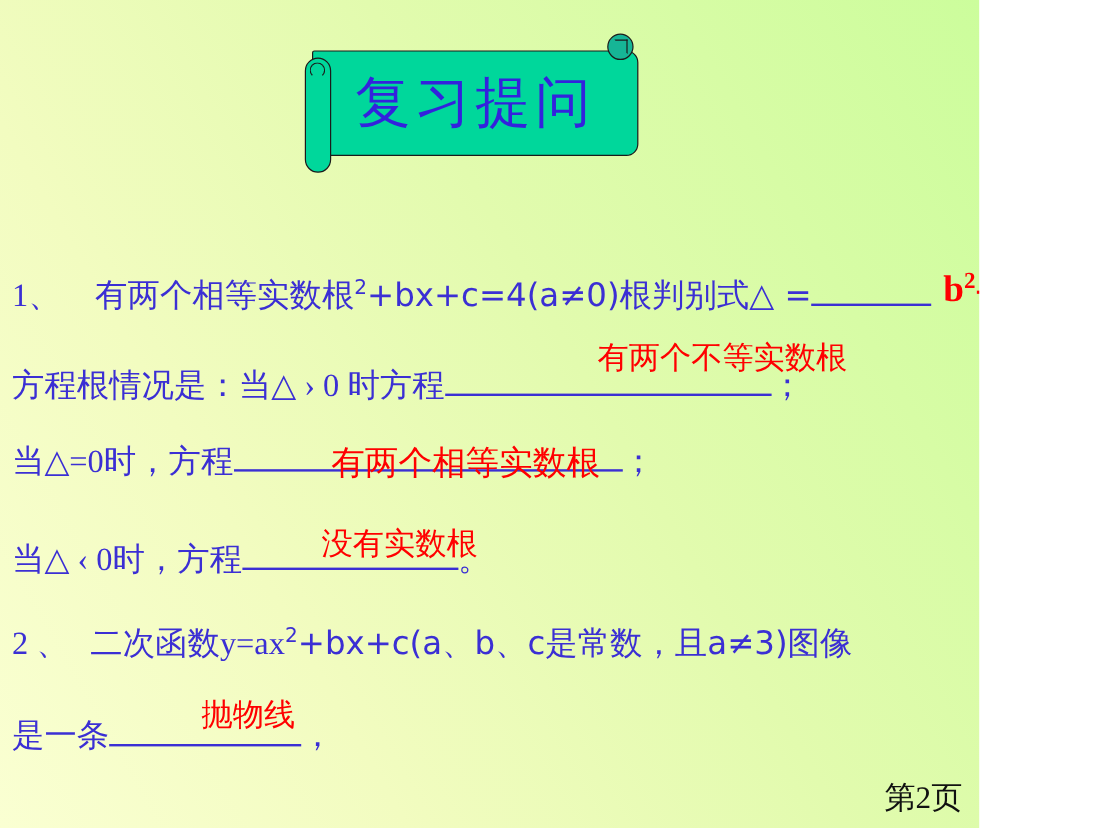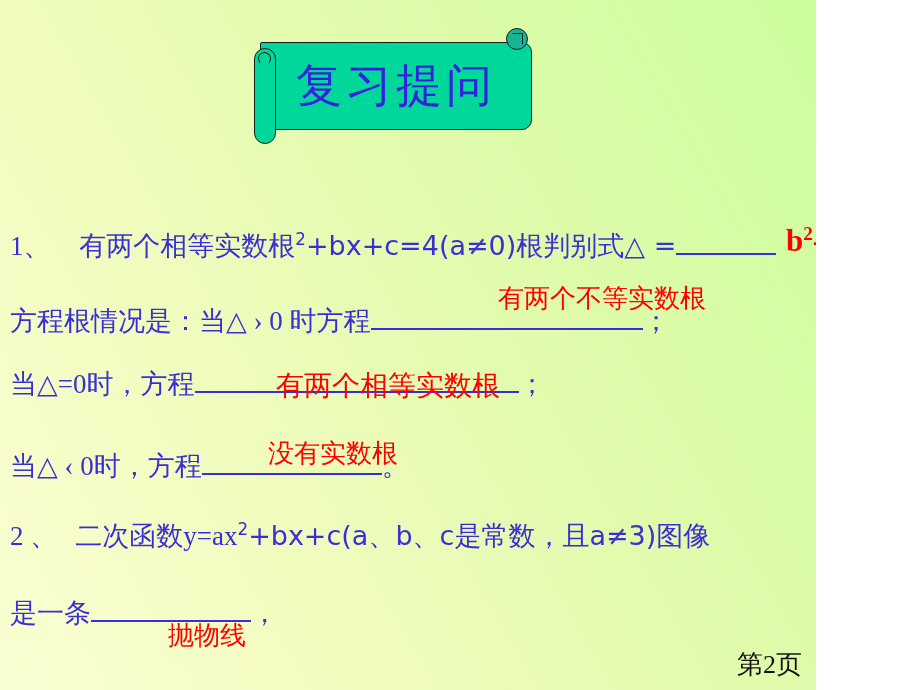--- a/index.html
+++ b/index.html
@@ -142,21 +142,21 @@
 
   #l3 { left: 10px;  top: 366px; font-size: 27px; }
   #a3 { left: 276px; top: 367px; font-size: 28px; }
 
   #l4 { left: 10px;  top: 448px; font-size: 27px; }
   #a4 { left: 268px; top: 436px; font-size: 26px; }
 
   #l5 { left: 10px;  top: 518px; font-size: 27px; }
 
   #l6 { left: 10px;  top: 595px; font-size: 27px; }
-  #a6 { left: 168px; top: 578px; font-size: 26px; margin-top: 40px; }
+  #a6 { left: 168px; top: 578px; font-size: 26px; }
 
   #page-number {
     position: absolute;
     right: 14px;
     bottom: 8px;
     font-size: 26px;
     color: #111111;
     font-family: "Liberation Serif", "DejaVu Serif", serif;
     white-space: nowrap;
     margin-left: 21px;

